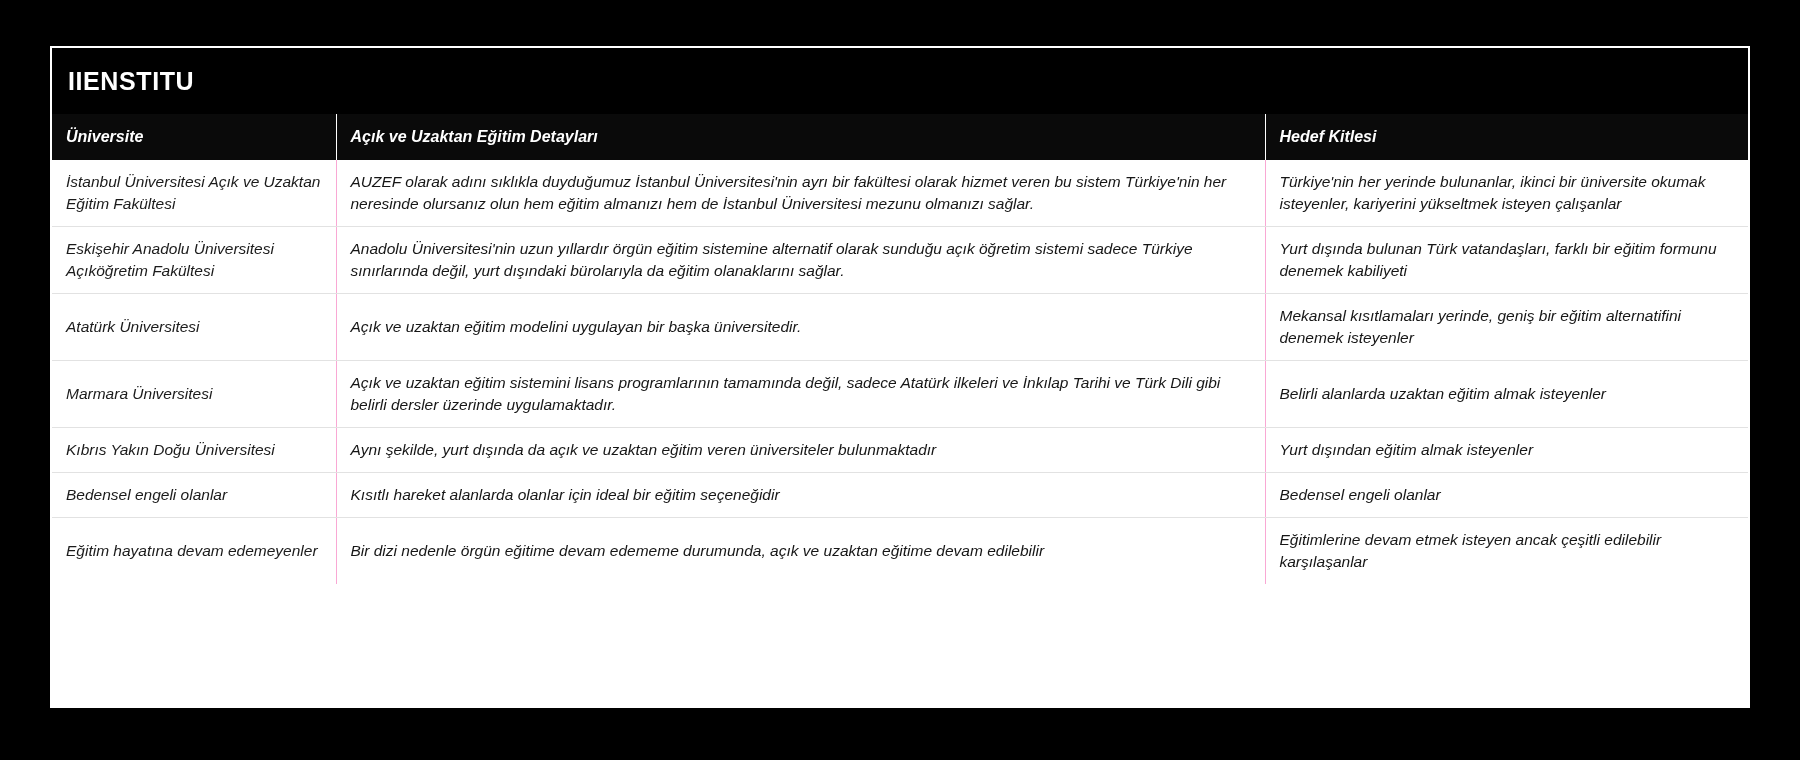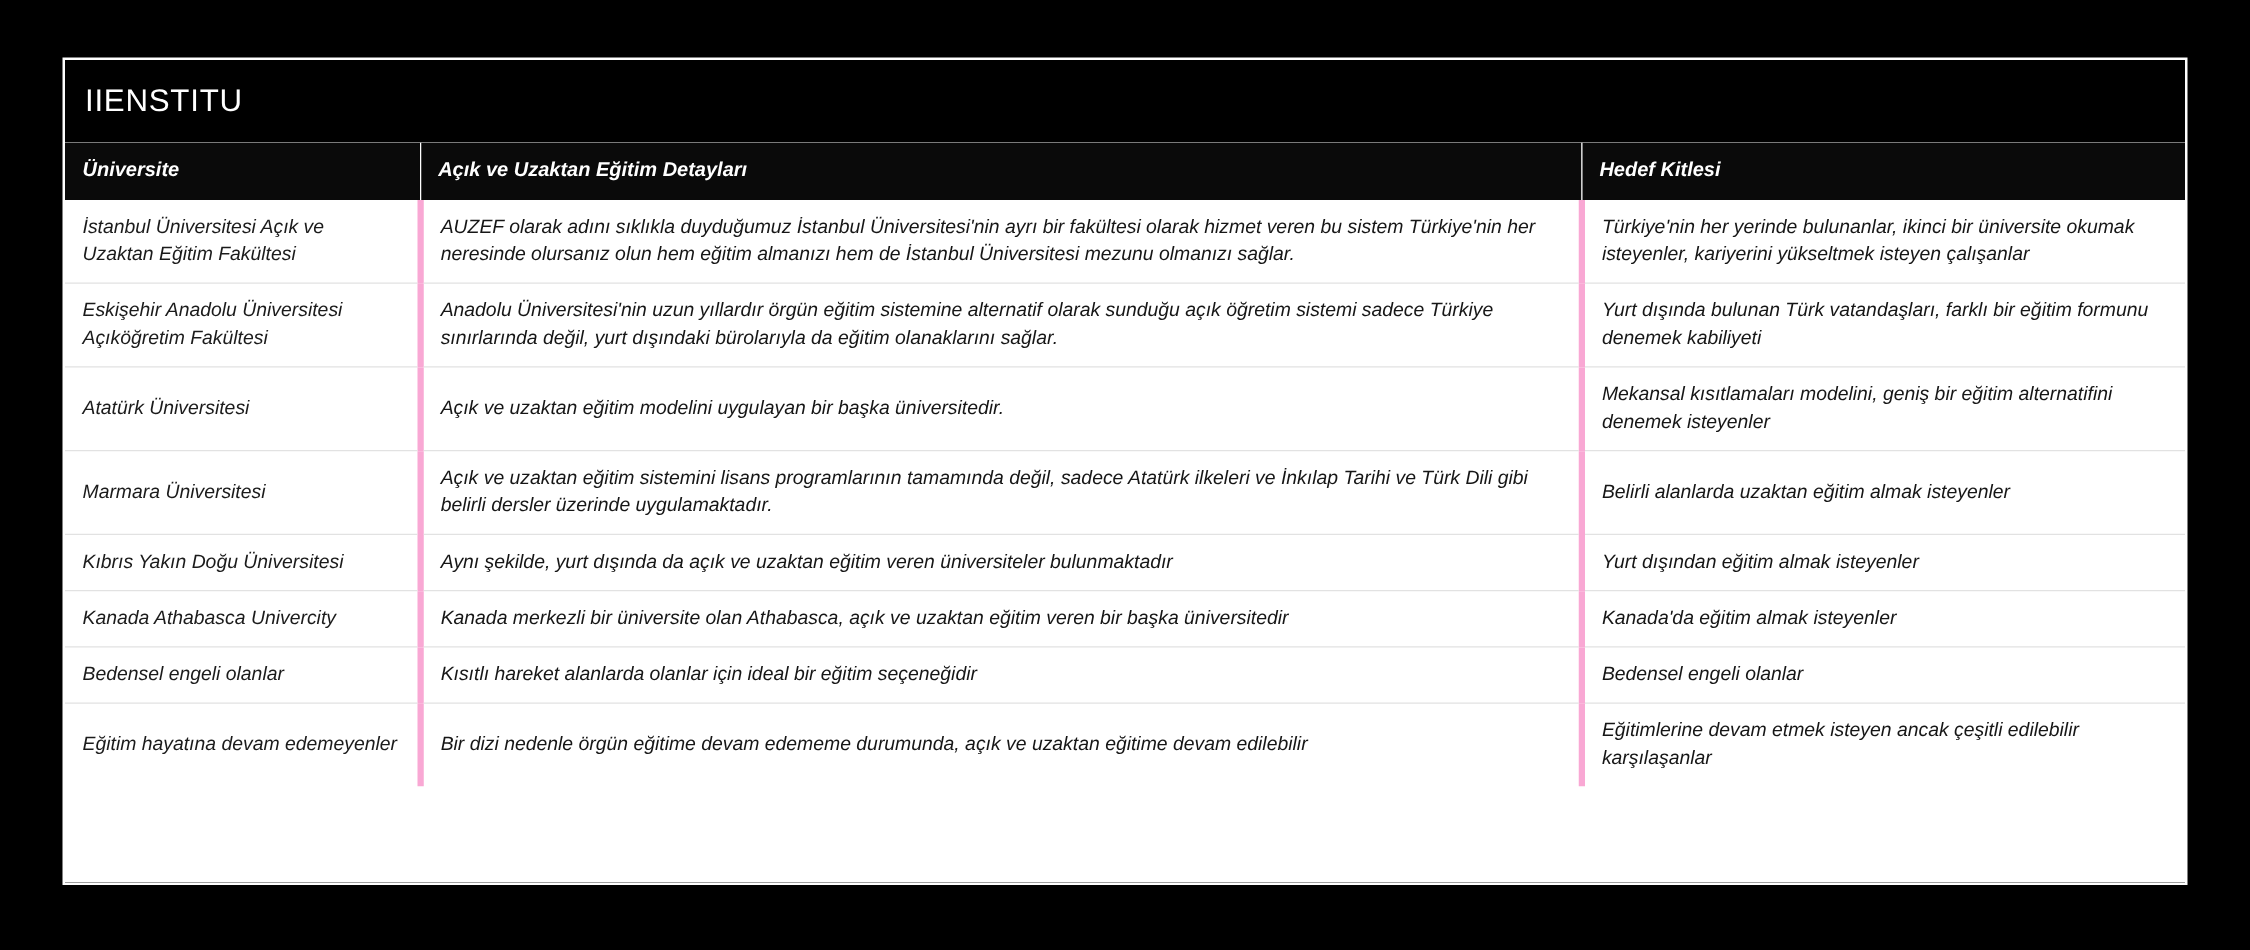--- a/index.html
+++ b/index.html
@@ -42,21 +42,21 @@
     background: #000000;
     display: flex;
     align-items: center;
     padding: 0 16px;
     box-sizing: border-box;
   }
 
   .brand-title {
     color: #ffffff;
     font-size: 25px;
-    font-weight: normal;
+    font-weight: bold;
     letter-spacing: 0.6px;
     line-height: 1;
     white-space: nowrap;
   }
 
   
   .data-table {
     width: 100%;
     border-collapse: collapse;
     table-layout: fixed;
@@ -82,21 +82,21 @@
   .data-table thead th:last-child { border-right: none; }
 
   .data-table tbody td {
     background: #ffffff;
     color: #1b1b1b;
     font-size: 15.5px;
     line-height: 1.42;
     text-align: left;
     vertical-align: middle;
     padding: 11px 14px;
-    border-right: 5px solid #f9a8d4;
+    border-right: 1px solid #f9a8d4;
     border-bottom: 1px solid #e2e2e2;
     box-sizing: border-box;
     word-wrap: break-word;
   }
   .data-table tbody td:last-child { border-right: none; }
   .data-table tbody tr:last-child td { border-bottom: none; }
 
   .data-table tbody td.col-univ   { color: #1b1b1b; }
   .data-table tbody td.col-detail { color: #161616; }
   .data-table tbody td.col-target { color: #161616; }
@@ -143,41 +143,36 @@
 
           <tr>
             <td class="col-univ">Eskişehir Anadolu Üniversitesi Açıköğretim Fakültesi</td>
             <td class="col-detail">Anadolu Üniversitesi'nin uzun yıllardır örgün eğitim sistemine alternatif olarak sunduğu açık öğretim sistemi sadece Türkiye sınırlarında değil, yurt dışındaki bürolarıyla da eğitim olanaklarını sağlar.</td>
             <td class="col-target">Yurt dışında bulunan Türk vatandaşları, farklı bir eğitim formunu denemek kabiliyeti</td>
           </tr>
 
           <tr>
             <td class="col-univ">Atatürk Üniversitesi</td>
             <td class="col-detail">Açık ve uzaktan eğitim modelini uygulayan bir başka üniversitedir.</td>
-            <td class="col-target">Mekansal kısıtlamaları modelini, geniş bir eğitim alternatifini denemek isteyenler</td>
+            <td class="col-target">Mekansal kısıtlamaları yerinde, geniş bir eğitim alternatifini denemek isteyenler</td>
           </tr>
 
           <tr>
             <td class="col-univ">Marmara Üniversitesi</td>
             <td class="col-detail">Açık ve uzaktan eğitim sistemini lisans programlarının tamamında değil, sadece Atatürk ilkeleri ve İnkılap Tarihi ve Türk Dili gibi belirli dersler üzerinde uygulamaktadır.</td>
             <td class="col-target">Belirli alanlarda uzaktan eğitim almak isteyenler</td>
           </tr>
 
 
           <tr>
             <td class="col-univ">Kıbrıs Yakın Doğu Üniversitesi</td>
             <td class="col-detail">Aynı şekilde, yurt dışında da açık ve uzaktan eğitim veren üniversiteler bulunmaktadır</td>
             <td class="col-target">Yurt dışından eğitim almak isteyenler</td>
           </tr>
 
-          <tr>
-            <td class="col-univ">Kanada Athabasca Univercity</td>
-            <td class="col-detail">Kanada merkezli bir üniversite olan Athabasca, açık ve uzaktan eğitim veren bir başka üniversitedir</td>
-            <td class="col-target">Kanada'da eğitim almak isteyenler</td>
-          </tr>
 
 
           <tr>
             <td class="col-univ">Bedensel engeli olanlar</td>
             <td class="col-detail">Kısıtlı hareket alanlarda olanlar için ideal bir eğitim seçeneğidir</td>
             <td class="col-target">Bedensel engeli olanlar</td>
           </tr>
 
           <tr>
             <td class="col-univ">Eğitim hayatına devam edemeyenler</td>

